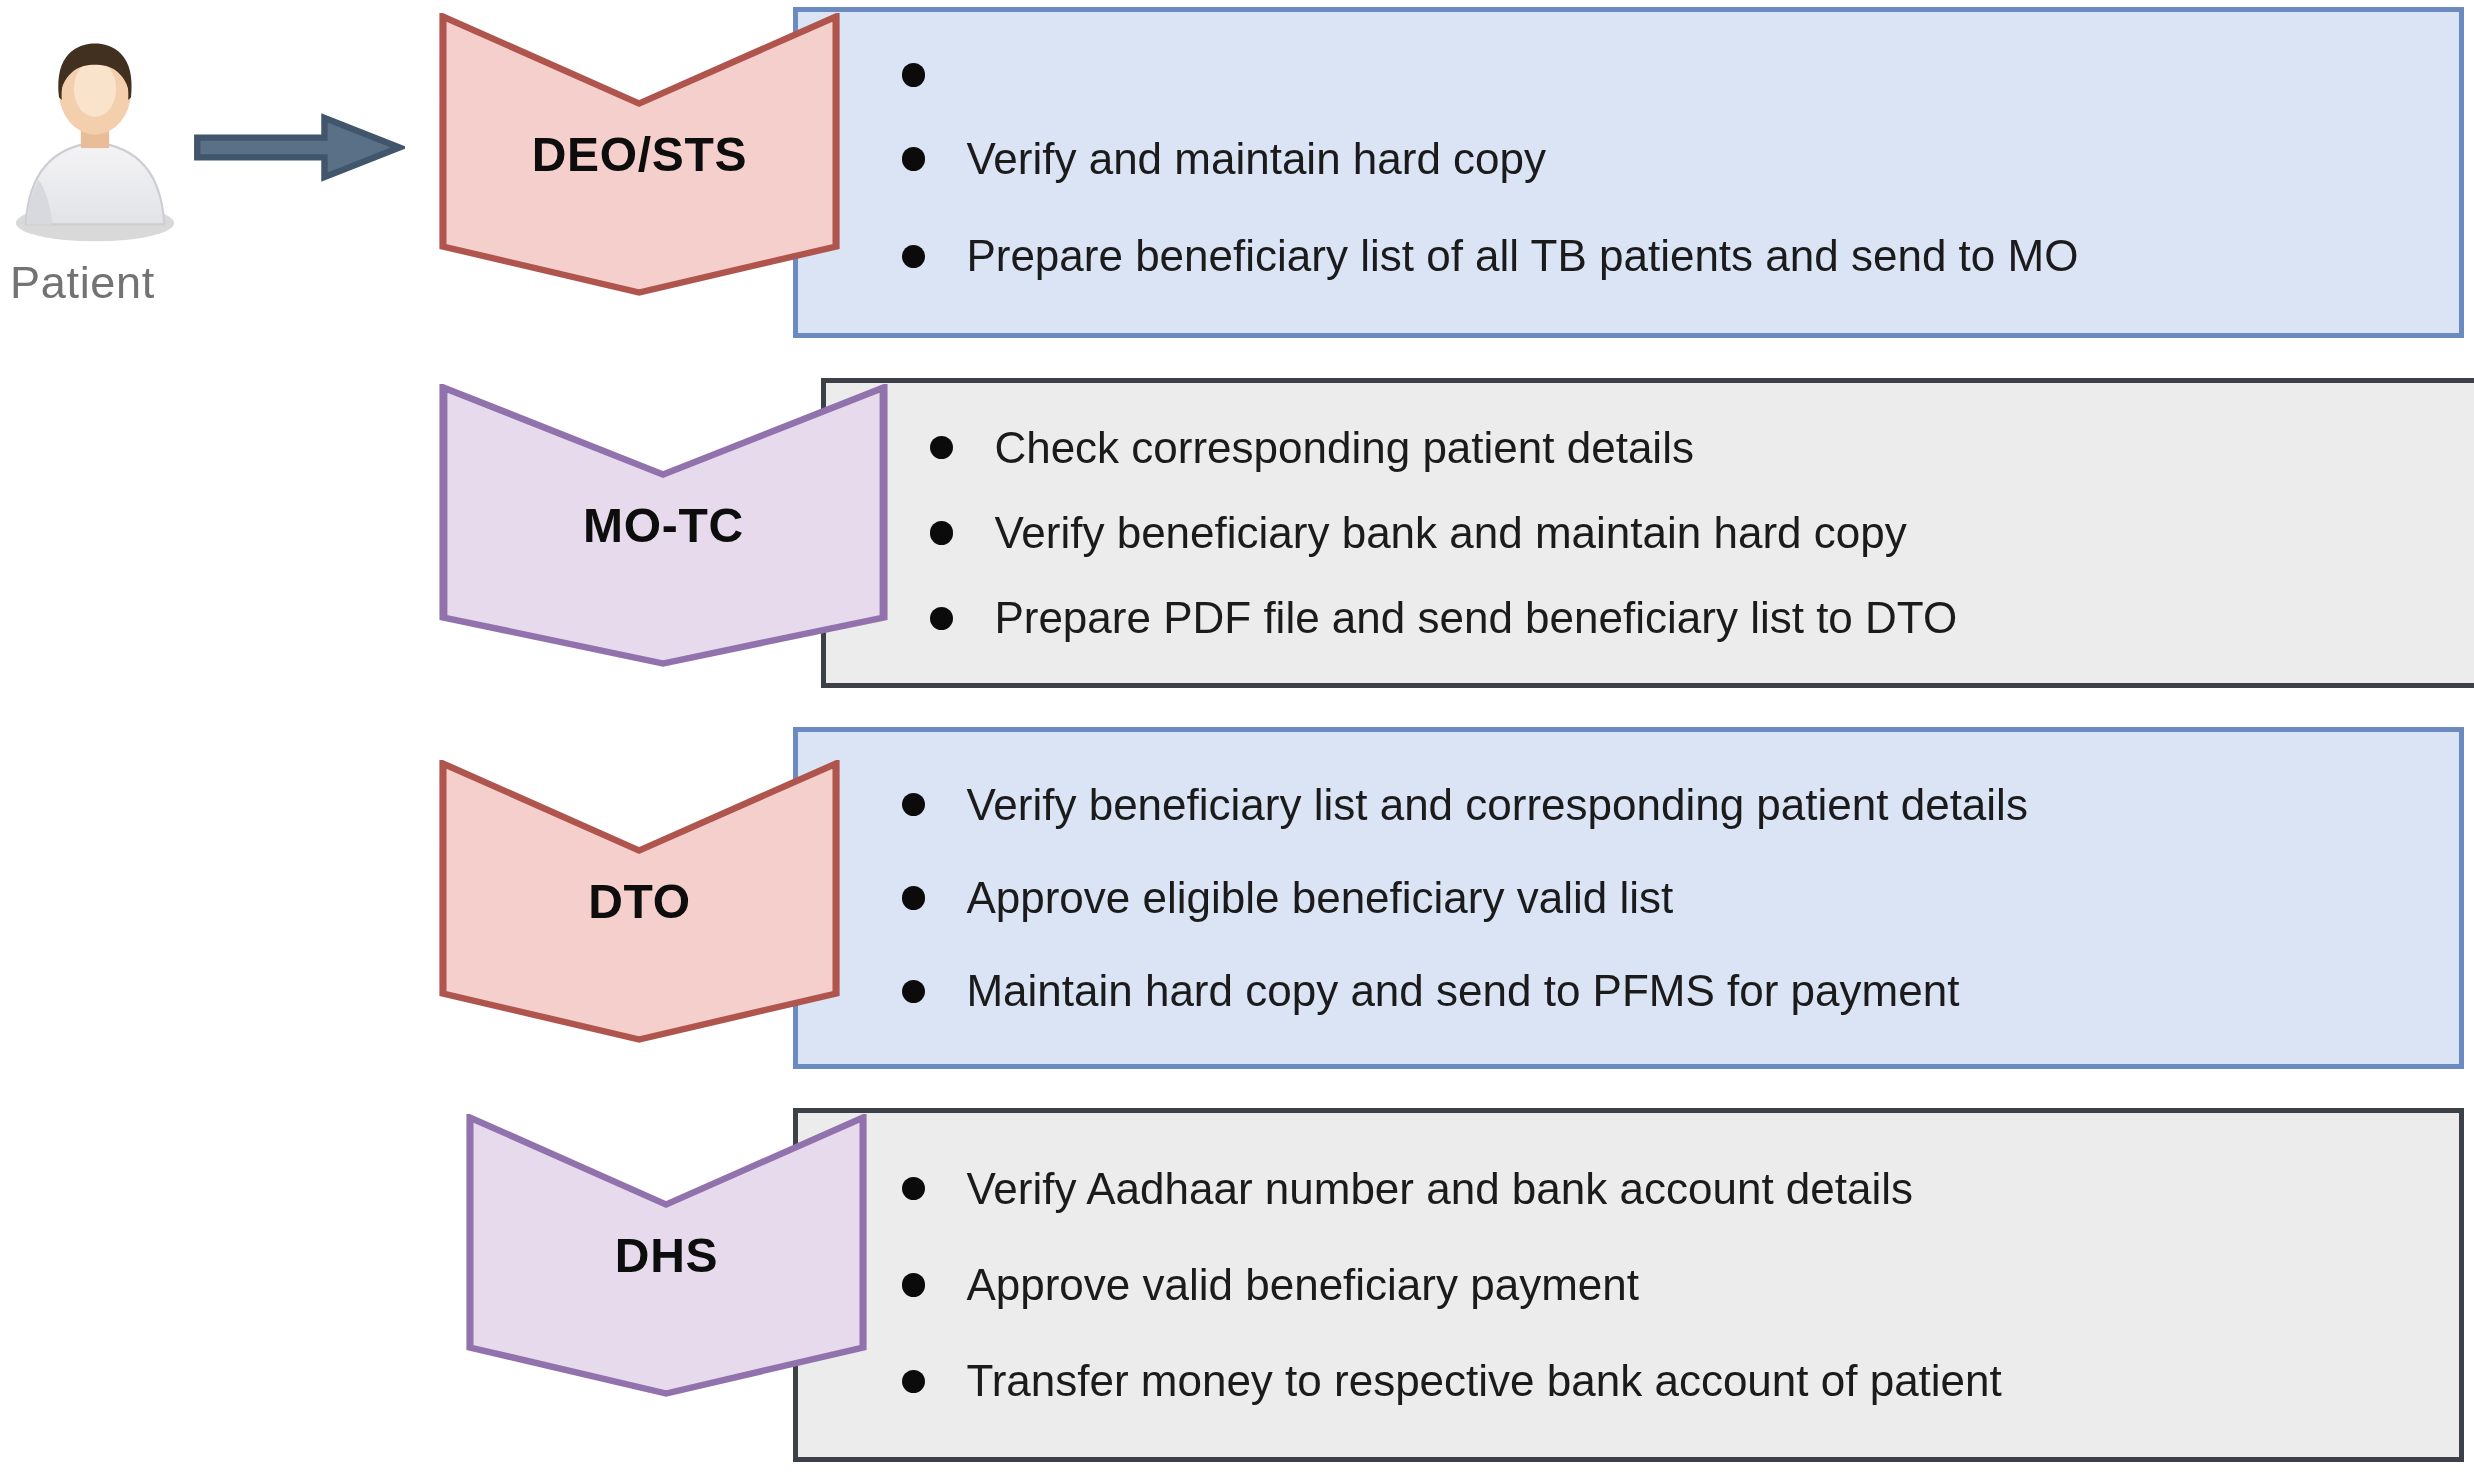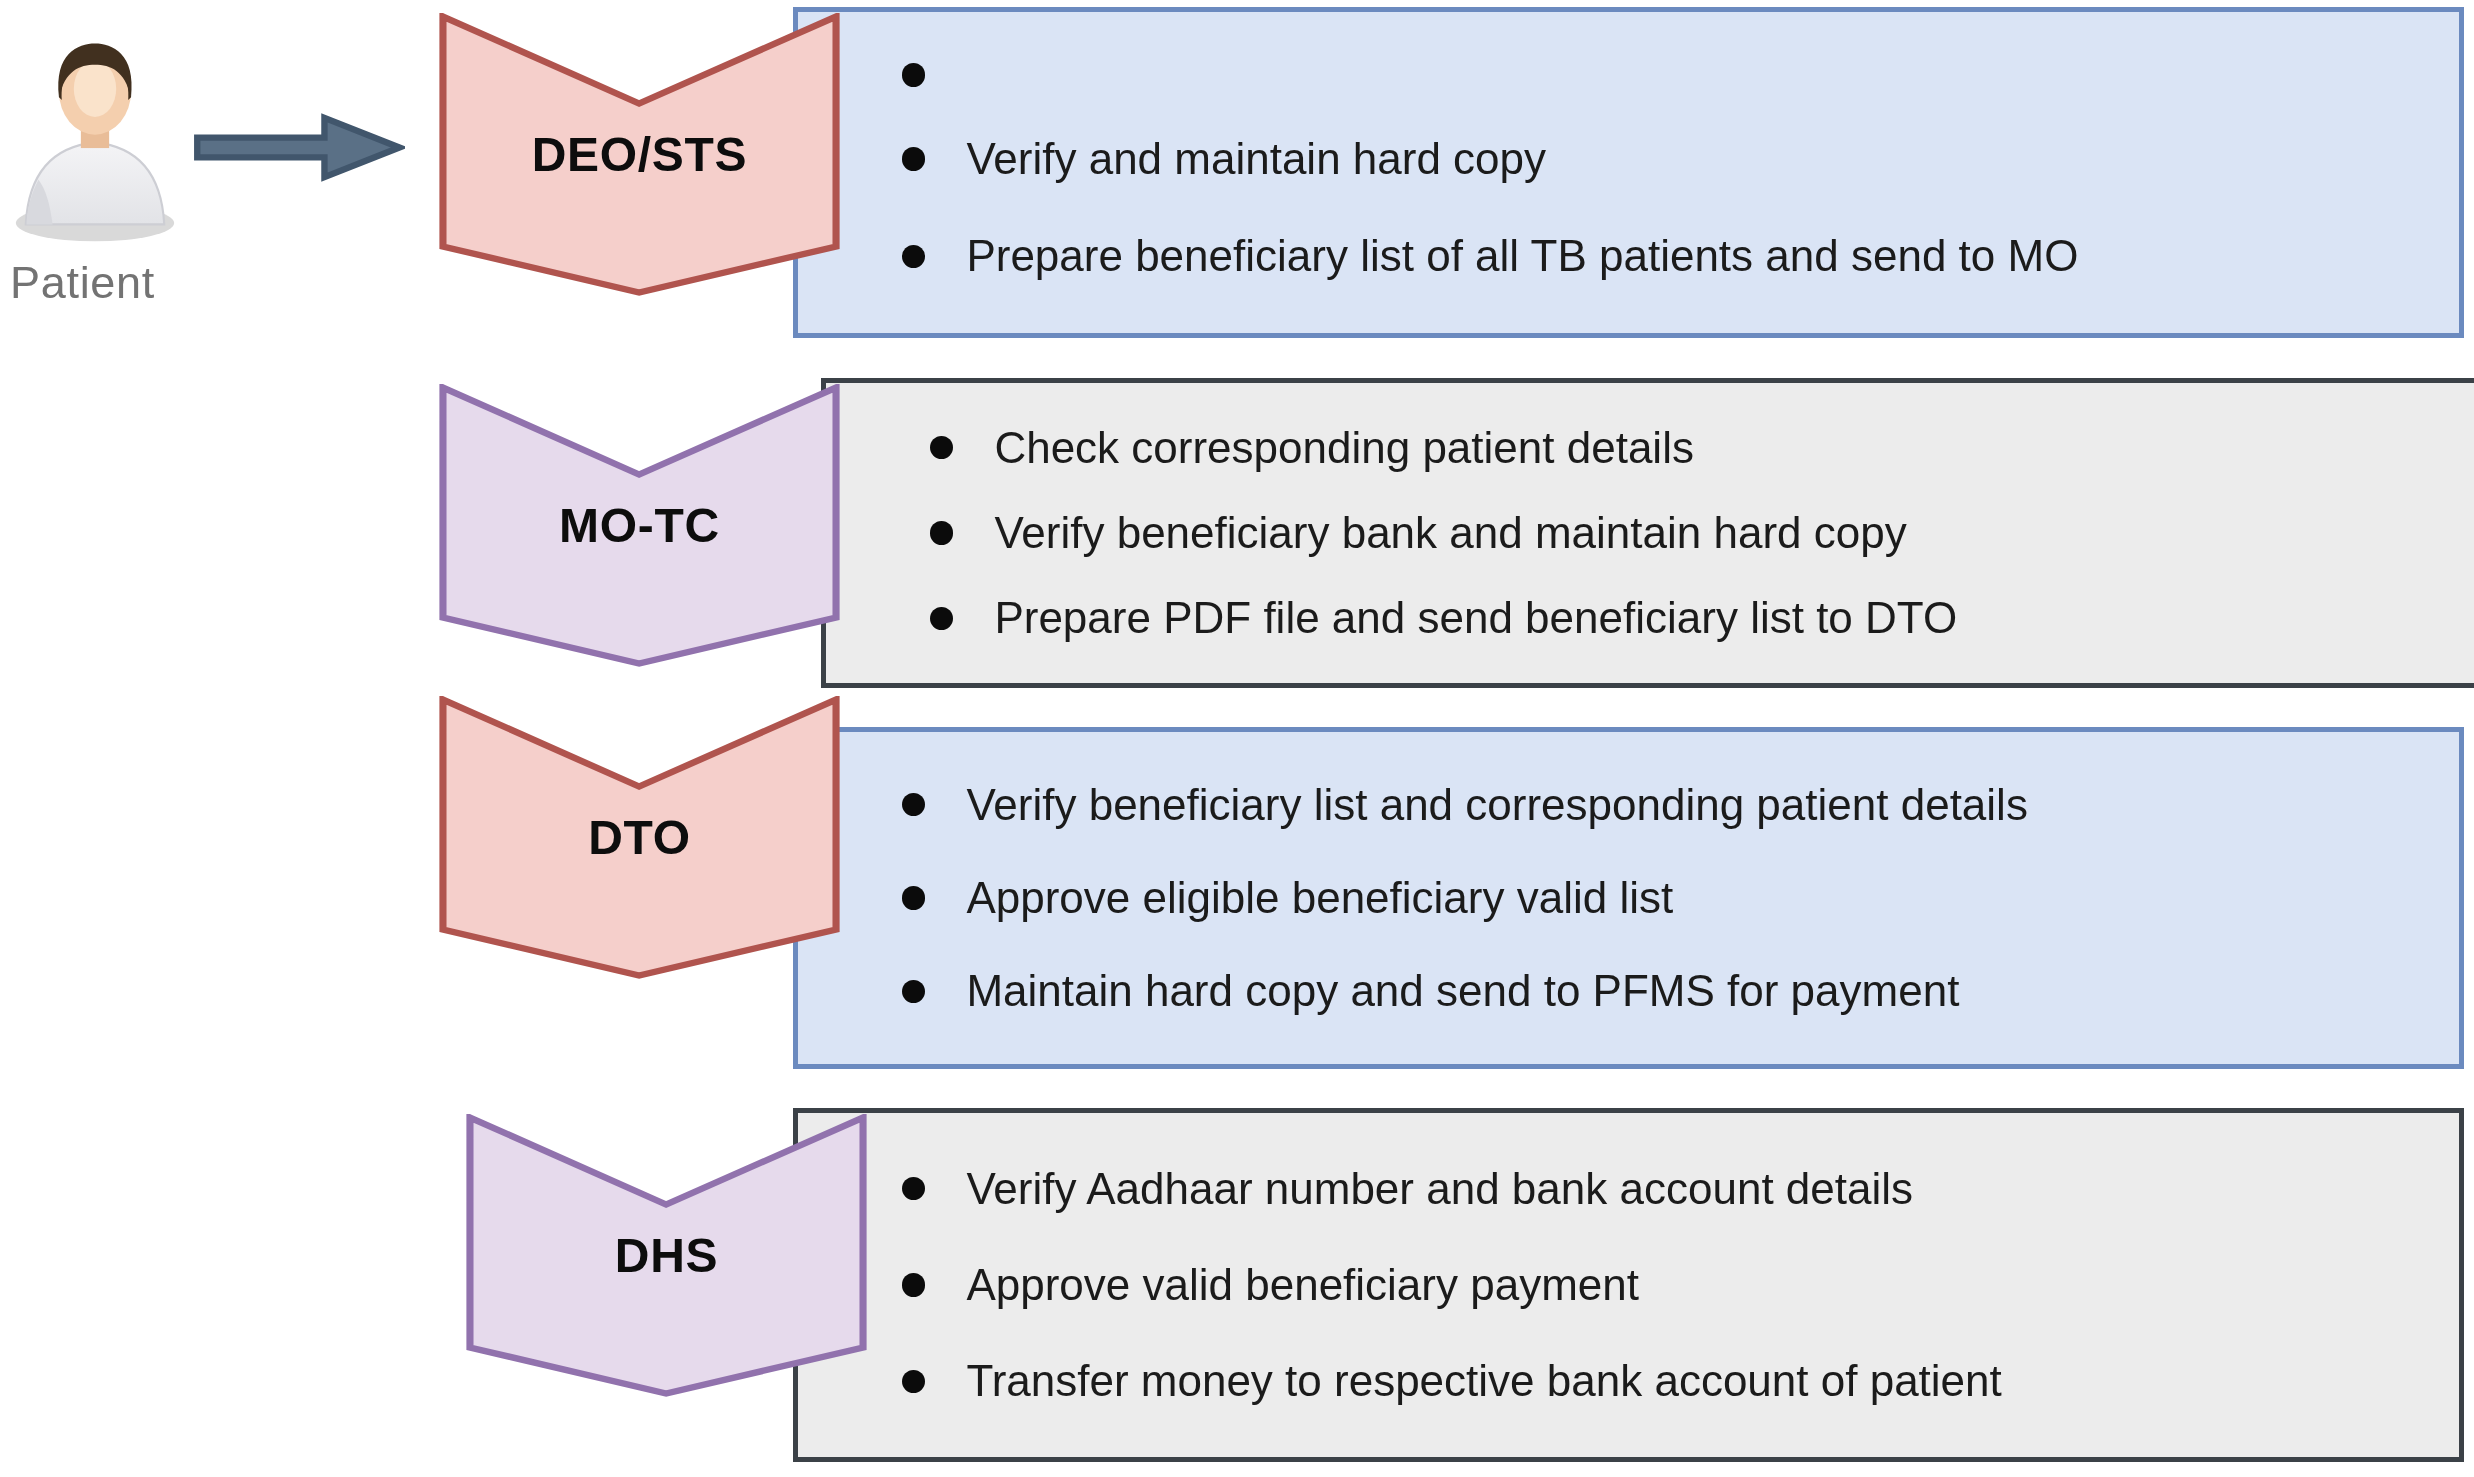--- a/index.html
+++ b/index.html
@@ -31,22 +31,22 @@
     display:flex;flex-direction:column;justify-content:space-evenly;
   }
   .bullets li{display:flex;align-items:center;font-size:44px;color:#1b1b1b;}
   .dot{
     flex:0 0 auto;width:23.4px;height:23.4px;border-radius:50%;
     background:#0b0b0b;margin-right:41px;
   }
   
   .chev{position:absolute;left:439px;width:401px;height:283px;z-index:2;}
   .chev1{top:12.7px;}
-  .chev2{top:384px;}
-  .chev3{top:696px;}
+  .chev2{top:384px;padding-left:48px;}
+  .chev3{top:760px;}
   .chev4{top:1114px;margin-left:27px;}
   .chev svg{position:absolute;inset:0;width:100%;height:100%;}
   .chev polygon{fill:var(--chev-fill);stroke:var(--chev-border);stroke-width:9;stroke-linejoin:miter;}
   .chev-label{
     position:absolute;inset:0;display:flex;align-items:center;justify-content:center;
     font-size:48px;font-weight:bold;color:#0d0d0d;letter-spacing:0.7px;
   }
 </style>
 </head>
 <body>

